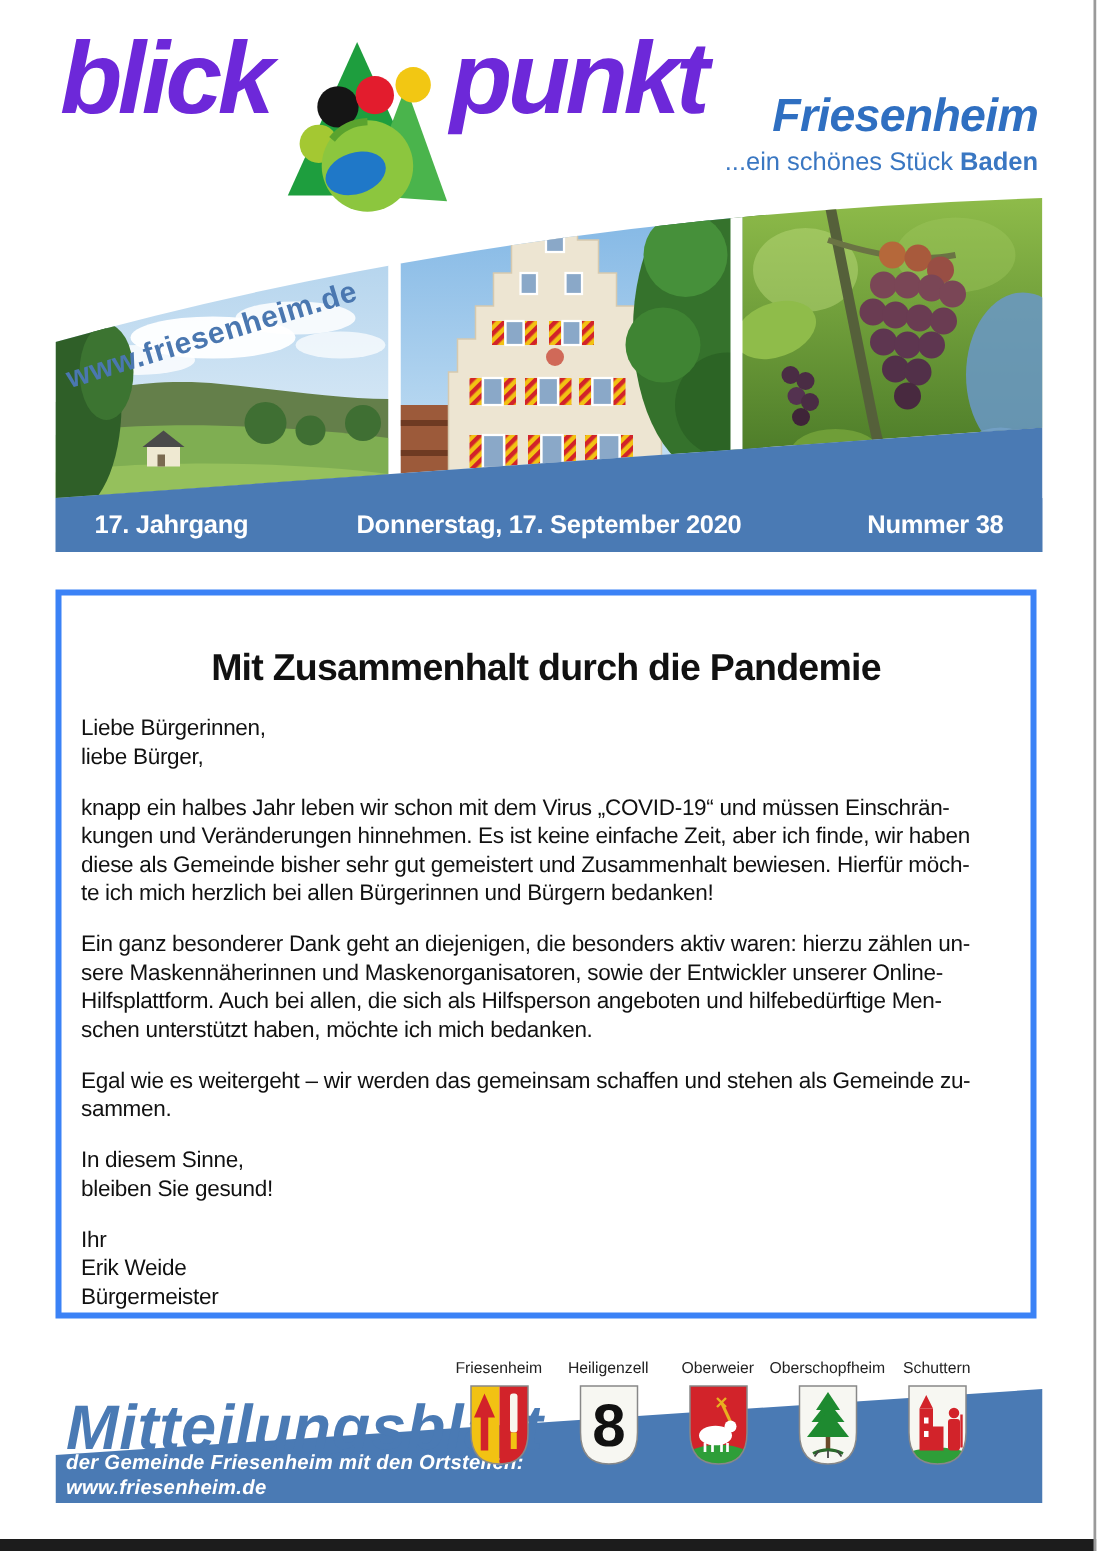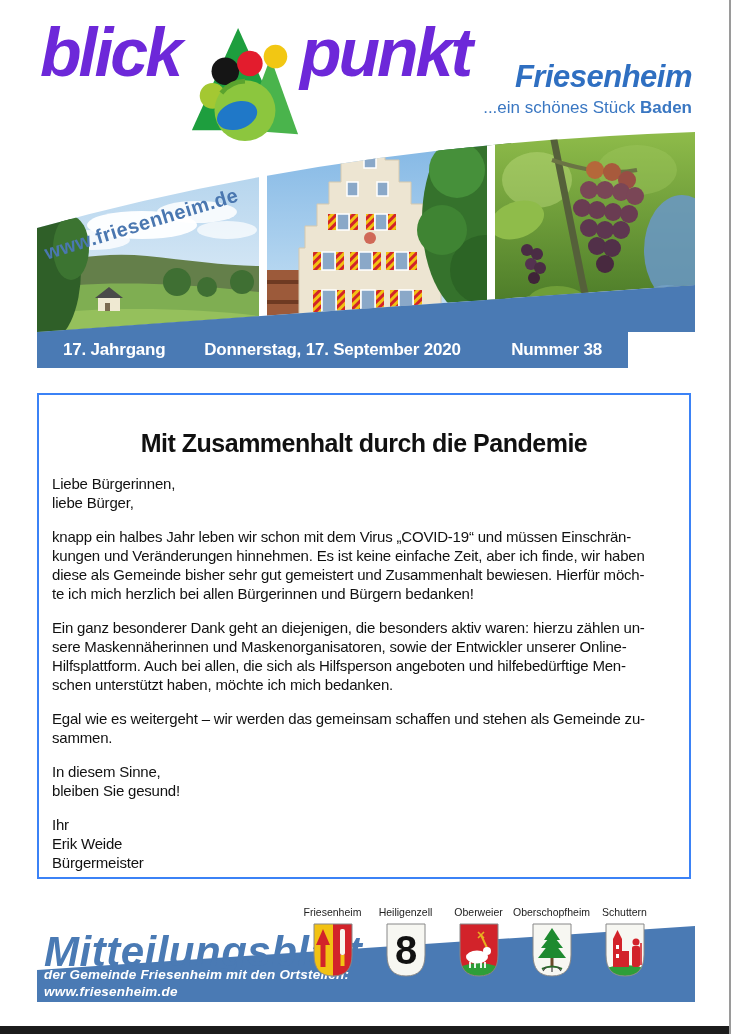--- a/index.html
+++ b/index.html
@@ -26,31 +26,31 @@
   .region-tagline b { font-weight:bold; }
   
   .photo-strip { position:absolute; left:37px; top:130px; width:658px; height:202px; z-index:1; }
   .site-url-rotated {
     position:absolute; left:8px; top:112px; font-size:20px; font-weight:bold;
     color:#4a77b0; transform:rotate(-17deg); transform-origin:0 50%;
     letter-spacing:0.5px; white-space:nowrap;
   }
   
   .issue-bar {
-    position:absolute; left:37px; top:332px; width:591px; height:36px;
+    position:absolute; left:37px; top:332px; width:658px; height:36px;
     background:#4a7ab4; display:grid; grid-template-columns:1fr auto 1fr;
     align-items:center; padding:0 26px; color:#ffffff; font-weight:bold;
     font-size:17px; letter-spacing:-0.2px;
   }
   .issue-bar .right { text-align:right; }
   .issue-bar .center { text-align:center; }
   
   .letter-box {
     position:absolute; left:37px; top:393px; width:654px; height:486px;
-    border:2px solid #3b82f6; background:#fff; padding:34px 13px 0 13px;
+    border:4px solid #3b82f6; background:#fff; padding:34px 13px 0 13px;
   }
   .letter-title {
     text-align:center; font-size:25px; font-weight:bold; color:#111;
     letter-spacing:-0.5px; margin-bottom:16px;
   }
   .letter-body p {
     font-size:15px; line-height:19px; color:#111; letter-spacing:-0.2px;
     margin-bottom:15px;
   }
   .preline { white-space:pre-line; }

